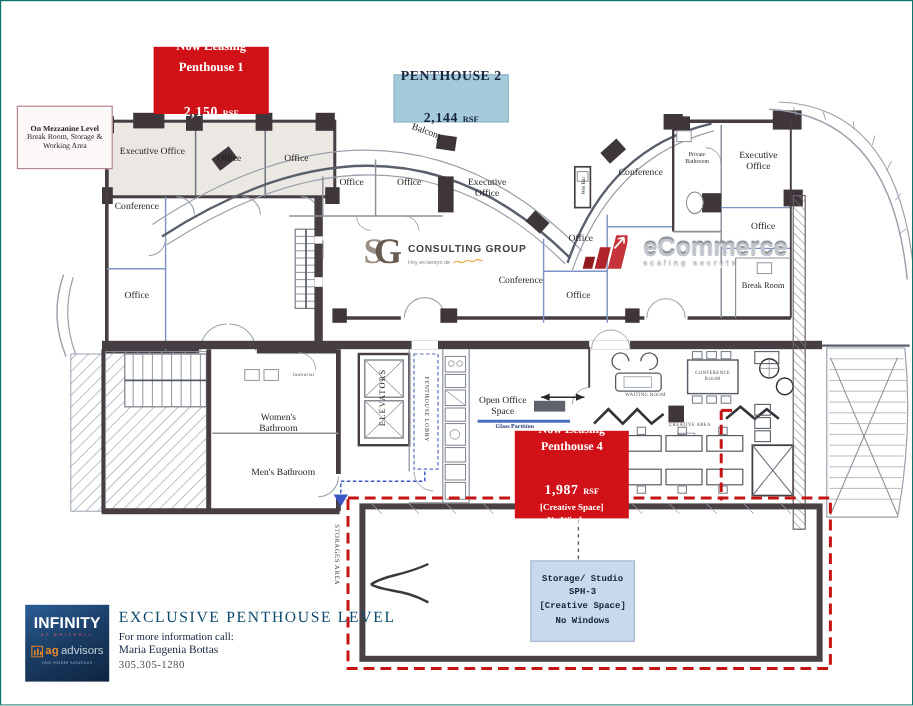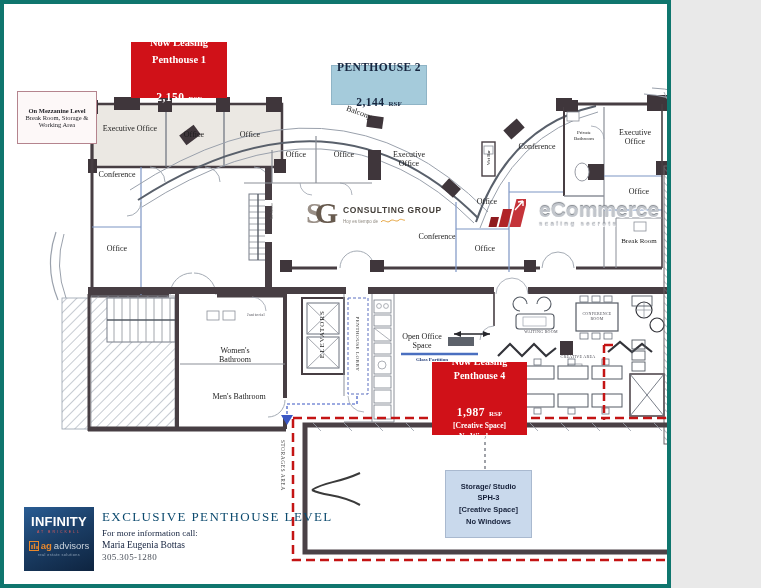--- a/index.html
+++ b/index.html
@@ -1,16 +1,16 @@
 <!DOCTYPE html>
 <html><head>
 <meta charset="utf-8">
 <style>
   html,body{margin:0;padding:0;background:#e9e9e9}
-  #stage{position:relative;width:671px;height:588px;background:#ffffff;border:4px solid #0f766e;
+  #stage{position:relative;width:761px;height:588px;background:#ffffff;border:1px solid #0f766e;
          box-sizing:border-box;overflow:hidden;font-family:"Liberation Serif",serif}
   svg.plan{position:absolute;left:0;top:0;z-index:1}
   .lbl{position:absolute;z-index:2;font-family:"Liberation Serif",serif;font-size:8px;color:#1d1d1d;
        text-align:center;line-height:1.18}
   .tiny{font-size:4px;color:#4c4c55;letter-spacing:.3px}
   .vertccw{transform:rotate(-90deg);transform-origin:center}
   .vertcw{transform:rotate(90deg);transform-origin:center}
   .badge{position:absolute;z-index:3;display:flex;flex-direction:column;align-items:center;justify-content:center;
          text-align:center;font-weight:bold;font-family:"Liberation Serif",serif}
   .badge.red{background:#d01118;color:#fff}
@@ -19,21 +19,21 @@
   .blue .b-line{font-size:11.5px;letter-spacing:.4px;line-height:1.3}
   .b-rsf{margin-top:18px}
   .b-num{font-size:11.5px;letter-spacing:.5px}
   .b-unit{font-size:7px}
   .ph4 .b-line{font-size:10px;line-height:1.45}
   .ph4 .b-sm{font-size:7.5px;line-height:1.5}
   .note{position:absolute;z-index:2;background:#fdf8f8;border:1px solid #b5848e;display:flex;align-items:center;
         justify-content:center;text-align:center;color:#26262b;font-family:"Liberation Serif",serif}
   .storagebox{position:absolute;z-index:2;background:#c9d9ec;border:1px solid #a9b9cf;display:flex;
         flex-direction:column;align-items:center;justify-content:center;text-align:center}
-  .stb-line{font-weight:bold;font-size:7.5px;color:#16213a;line-height:1.55;font-family:Liberation Sans, sans-serif}
+  .stb-line{font-weight:bold;font-size:7.5px;color:#16213a;line-height:1.55;font-family:Liberation Mono, monospace}
   
   .sglogo{position:absolute;z-index:2;display:flex;align-items:flex-start}
   .sg-s{font:bold 30px "Liberation Serif",serif;color:#9a9088;line-height:1}
   .sg-g{font:bold 30px "Liberation Serif",serif;color:#675a4e;line-height:1;margin-left:-8px}
   .sg-right{margin-left:5px;margin-top:7px}
   .sg-name{font-family:"Liberation Sans",sans-serif;font-weight:bold;font-size:8.5px;letter-spacing:.6px;color:#45403b}
   .sg-tag{display:flex;align-items:center;gap:2px;font-family:"Liberation Sans",sans-serif;font-size:4.5px;color:#8d877e;margin-top:2px}
   
   .eclogo{position:absolute;z-index:2;display:flex;align-items:center;gap:13px}
   .ec-name{font-family:"Liberation Sans",sans-serif;font-weight:bold;font-size:21px;color:#c2c6cc;letter-spacing:0;

